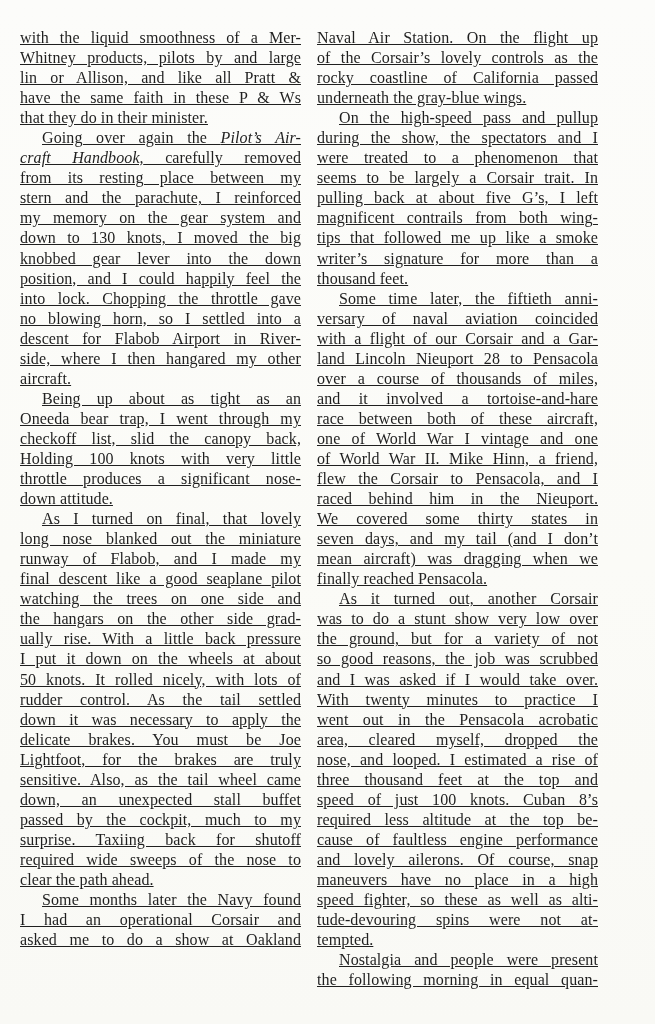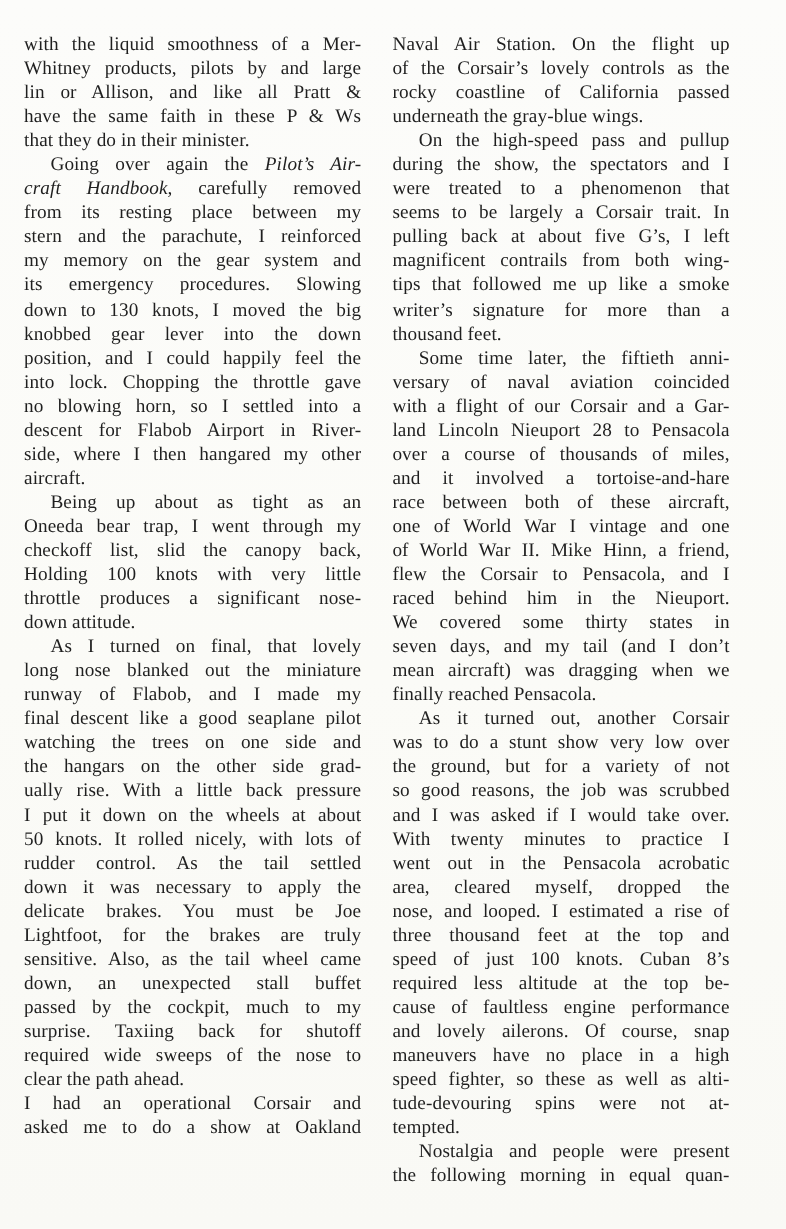--- a/index.html
+++ b/index.html
@@ -13,21 +13,22 @@
     height: 1024px;
     box-sizing: border-box;
     padding: 28px 0 0 20px;
     background: linear-gradient(180deg, #fcfcfa 0%, #fbfbf7 55%, #f9f9f5 100%);
     color: #1f1f1f;
     font-family: "Liberation Serif", "DejaVu Serif", serif;
     overflow: hidden;
   }
   .cols {
     display: flex;
-    gap: 26px;
+    gap: 16px;
+    text-decoration: underline;
   }
   .col {
     width: 281px;
     font-size: 16px;
     line-height: 20.05px;
   }
   .paragraph {
     margin: 0;
   }
   .line {
@@ -60,21 +61,20 @@
           <div class="line">lin or Allison, and like all Pratt &amp;</div>
           <div class="line">have the same faith in these P &amp; Ws</div>
           <div class="line last">that they do in their minister.</div>
         </div>
         <div class="paragraph">
           <div class="line indent"><span>Going over again the </span><span class="it">Pilot’s Air-</span></div>
           <div class="line"><span class="it">craft Handbook,</span><span> carefully removed</span></div>
           <div class="line">from its resting place between my</div>
           <div class="line">stern and the parachute, I reinforced</div>
           <div class="line">my memory on the gear system and</div>
-          <div class="line">its emergency procedures. Slowing</div>
           <div class="line">down to 130 knots, I moved the big</div>
           <div class="line">knobbed gear lever into the down</div>
           <div class="line">position, and I could happily feel the</div>
           <div class="line">into lock. Chopping the throttle gave</div>
           <div class="line">no blowing horn, so I settled into a</div>
           <div class="line">descent for Flabob Airport in River-</div>
           <div class="line">side, where I then hangared my other</div>
           <div class="line last">aircraft.</div>
         </div>
         <div class="paragraph">
@@ -100,20 +100,21 @@
           <div class="line">delicate brakes. You must be Joe</div>
           <div class="line">Lightfoot, for the brakes are truly</div>
           <div class="line">sensitive. Also, as the tail wheel came</div>
           <div class="line">down, an unexpected stall buffet</div>
           <div class="line">passed by the cockpit, much to my</div>
           <div class="line">surprise. Taxiing back for shutoff</div>
           <div class="line">required wide sweeps of the nose to</div>
           <div class="line last">clear the path ahead.</div>
         </div>
         <div class="paragraph">
+          <div class="line indent">Some months later the Navy found</div>
           <div class="line">I had an operational Corsair and</div>
           <div class="line">asked me to do a show at Oakland</div>
         </div>
       </div>
     <div class="col">
         <div class="paragraph">
           <div class="line">Naval Air Station. On the flight up</div>
           <div class="line">of the Corsair’s lovely controls as the</div>
           <div class="line">rocky coastline of California passed</div>
           <div class="line last">underneath the gray-blue wings.</div>

